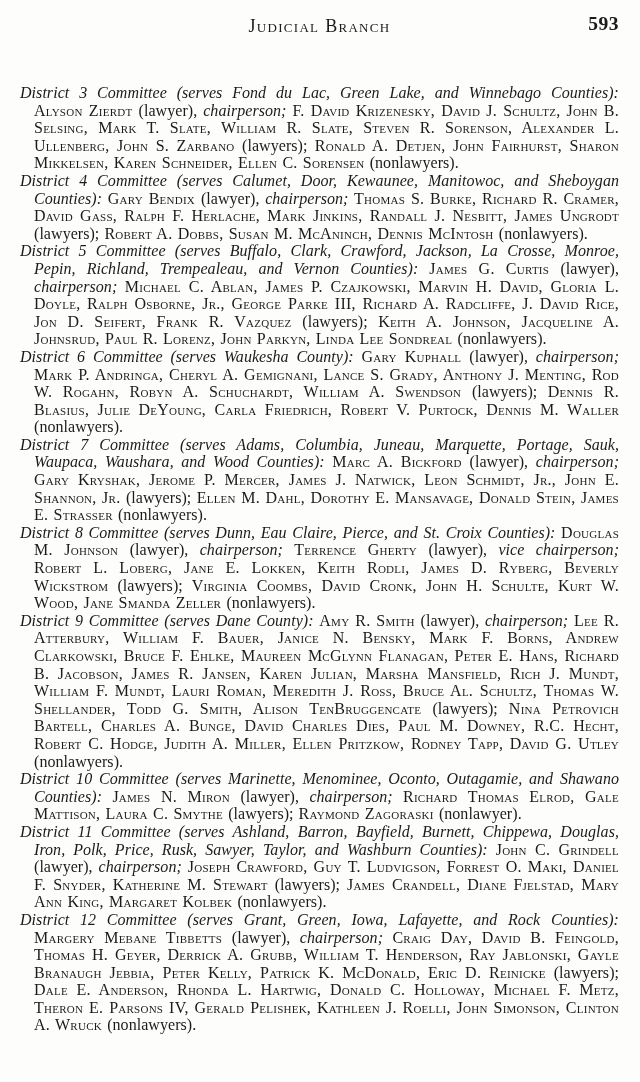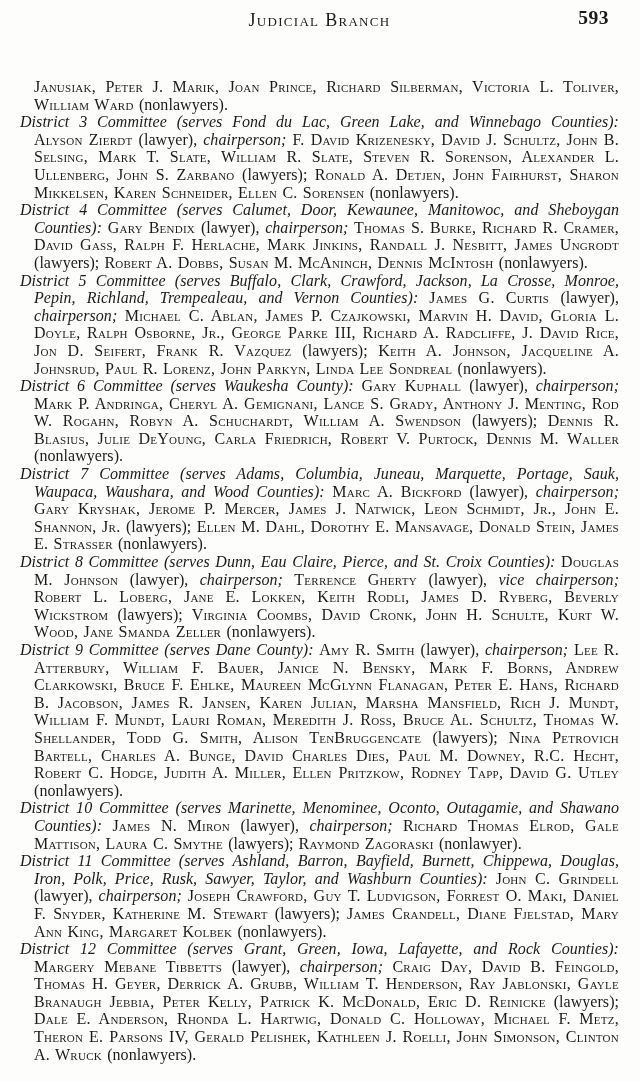--- a/index.html
+++ b/index.html
@@ -11,36 +11,36 @@
     height: 1082px;
     background: #fdfdfb;
     color: #1b1b1b;
     font-family: "Liberation Serif", serif;
     overflow: hidden;
   }
   .page {
     box-sizing: border-box;
     width: 640px;
     height: 872px;
-    padding: 10px 21px 0 20px;
+    padding: 16px 21px 0 20px;
   }
   .page-header {
     position: relative;
     height: 24px;
   }
   .header-title {
     text-align: center;
     font-variant: small-caps;
     font-size: 18px;
     letter-spacing: 1.3px;
     font-weight: 500;
   }
   .page-number {
     position: absolute;
-    right: 10px;
+    right: 0;
     top: -3px;
     font-weight: bold;
     font-size: 19.5px;
     letter-spacing: 0.5px;
   }
   .body-text {
     margin-top: 44px;
   }
   p.para {
     margin: 0;
@@ -61,21 +61,20 @@
 </style>
 </head>
 <body>
 
 <div class="page">
   <div class="page-header">
     <div class="header-title">Judicial Branch</div>
     <div class="page-number">593</div>
   </div>
   <div class="body-text" id="paragraphs">
-      <p class="para cont"><span class="run-sc">Janusiak, Peter J. Marik, Joan Prince, Richard Silberman, Victoria L. Toliver, William Ward </span><span class="run-n">(nonlawyers).</span></p>
       <p class="para"><span class="run-i">District 3 Committee (serves Fond du Lac, Green Lake, and Winnebago Counties): </span><span class="run-sc">Alyson Zierdt </span><span class="run-n">(lawyer), </span><span class="run-i">chairperson; </span><span class="run-sc">F. David Krizenesky, David J. Schultz, John B. Selsing, Mark T. Slate, William R. Slate, Steven R. Sorenson, Alexander L. Ullenberg, John S. Zarbano </span><span class="run-n">(lawyers); </span><span class="run-sc">Ronald A. Detjen, John Fairhurst, Sharon Mikkelsen, Karen Schneider, Ellen C. Sorensen </span><span class="run-n">(nonlawyers).</span></p>
       <p class="para"><span class="run-i">District 4 Committee (serves Calumet, Door, Kewaunee, Manitowoc, and Sheboygan Counties): </span><span class="run-sc">Gary Bendix </span><span class="run-n">(lawyer), </span><span class="run-i">chairperson; </span><span class="run-sc">Thomas S. Burke, Richard R. Cramer, David Gass, Ralph F. Herlache, Mark Jinkins, Randall J. Nesbitt, James Ungrodt </span><span class="run-n">(lawyers); </span><span class="run-sc">Robert A. Dobbs, Susan M. McAninch, Dennis McIntosh </span><span class="run-n">(nonlawyers).</span></p>
       <p class="para"><span class="run-i">District 5 Committee (serves Buffalo, Clark, Crawford, Jackson, La Crosse, Monroe, Pepin, Richland, Trempealeau, and Vernon Counties): </span><span class="run-sc">James G. Curtis </span><span class="run-n">(lawyer), </span><span class="run-i">chairperson; </span><span class="run-sc">Michael C. Ablan, James P. Czajkowski, Marvin H. David, Gloria L. Doyle, Ralph Osborne, Jr., George Parke III, Richard A. Radcliffe, J. David Rice, Jon D. Seifert, Frank R. Vazquez </span><span class="run-n">(lawyers); </span><span class="run-sc">Keith A. Johnson, Jacqueline A. Johnsrud, Paul R. Lorenz, John Parkyn, Linda Lee Sondreal </span><span class="run-n">(nonlawyers).</span></p>
       <p class="para"><span class="run-i">District 6 Committee (serves Waukesha County): </span><span class="run-sc">Gary Kuphall </span><span class="run-n">(lawyer), </span><span class="run-i">chairperson; </span><span class="run-sc">Mark P. Andringa, Cheryl A. Gemignani, Lance S. Grady, Anthony J. Menting, Rod W. Rogahn, Robyn A. Schuchardt, William A. Swendson </span><span class="run-n">(lawyers); </span><span class="run-sc">Dennis R. Blasius, Julie DeYoung, Carla Friedrich, Robert V. Purtock, Dennis M. Waller </span><span class="run-n">(nonlawyers).</span></p>
       <p class="para"><span class="run-i">District 7 Committee (serves Adams, Columbia, Juneau, Marquette, Portage, Sauk, Waupaca, Waushara, and Wood Counties): </span><span class="run-sc">Marc A. Bickford </span><span class="run-n">(lawyer), </span><span class="run-i">chairperson; </span><span class="run-sc">Gary Kryshak, Jerome P. Mercer, James J. Natwick, Leon Schmidt, Jr., John E. Shannon, Jr. </span><span class="run-n">(lawyers); </span><span class="run-sc">Ellen M. Dahl, Dorothy E. Mansavage, Donald Stein, James E. Strasser </span><span class="run-n">(nonlawyers).</span></p>
       <p class="para"><span class="run-i">District 8 Committee (serves Dunn, Eau Claire, Pierce, and St. Croix Counties): </span><span class="run-sc">Douglas M. Johnson </span><span class="run-n">(lawyer), </span><span class="run-i">chairperson; </span><span class="run-sc">Terrence Gherty </span><span class="run-n">(lawyer), </span><span class="run-i">vice chairperson; </span><span class="run-sc">Robert L. Loberg, Jane E. Lokken, Keith Rodli, James D. Ryberg, Beverly Wickstrom </span><span class="run-n">(lawyers); </span><span class="run-sc">Virginia Coombs, David Cronk, John H. Schulte, Kurt W. Wood, Jane Smanda Zeller </span><span class="run-n">(nonlawyers).</span></p>
       <p class="para"><span class="run-i">District 9 Committee (serves Dane County): </span><span class="run-sc">Amy R. Smith </span><span class="run-n">(lawyer), </span><span class="run-i">chairperson; </span><span class="run-sc">Lee R. Atterbury, William F. Bauer, Janice N. Bensky, Mark F. Borns, Andrew Clarkowski, Bruce F. Ehlke, Maureen McGlynn Flanagan, Peter E. Hans, Richard B. Jacobson, James R. Jansen, Karen Julian, Marsha Mansfield, Rich J. Mundt, William F. Mundt, Lauri Roman, Meredith J. Ross, Bruce Al. Schultz, Thomas W. Shellander, Todd G. Smith, Alison TenBruggencate </span><span class="run-n">(lawyers); </span><span class="run-sc">Nina Petrovich Bartell, Charles A. Bunge, David Charles Dies, Paul M. Downey, R.C. Hecht, Robert C. Hodge, Judith A. Miller, Ellen Pritzkow, Rodney Tapp, David G. Utley </span><span class="run-n">(nonlawyers).</span></p>
       <p class="para"><span class="run-i">District 10 Committee (serves Marinette, Menominee, Oconto, Outagamie, and Shawano Counties): </span><span class="run-sc">James N. Miron </span><span class="run-n">(lawyer), </span><span class="run-i">chairperson; </span><span class="run-sc">Richard Thomas Elrod, Gale Mattison, Laura C. Smythe </span><span class="run-n">(lawyers); </span><span class="run-sc">Raymond Zagoraski </span><span class="run-n">(nonlawyer).</span></p>
       <p class="para"><span class="run-i">District 11 Committee (serves Ashland, Barron, Bayfield, Burnett, Chippewa, Douglas, Iron, Polk, Price, Rusk, Sawyer, Taylor, and Washburn Counties): </span><span class="run-sc">John C. Grindell </span><span class="run-n">(lawyer), </span><span class="run-i">chairperson; </span><span class="run-sc">Joseph Crawford, Guy T. Ludvigson, Forrest O. Maki, Daniel F. Snyder, Katherine M. Stewart </span><span class="run-n">(lawyers); </span><span class="run-sc">James Crandell, Diane Fjelstad, Mary Ann King, Margaret Kolbek </span><span class="run-n">(nonlawyers).</span></p>
       <p class="para"><span class="run-i">District 12 Committee (serves Grant, Green, Iowa, Lafayette, and Rock Counties): </span><span class="run-sc">Margery Mebane Tibbetts </span><span class="run-n">(lawyer), </span><span class="run-i">chairperson; </span><span class="run-sc">Craig Day, David B. Feingold, Thomas H. Geyer, Derrick A. Grubb, William T. Henderson, Ray Jablonski, Gayle Branaugh Jebbia, Peter Kelly, Patrick K. McDonald, Eric D. Reinicke </span><span class="run-n">(lawyers); </span><span class="run-sc">Dale E. Anderson, Rhonda L. Hartwig, Donald C. Holloway, Michael F. Metz, Theron E. Parsons IV, Gerald Pelishek, Kathleen J. Roelli, John Simonson, Clinton A. Wruck </span><span class="run-n">(nonlawyers).</span></p>

